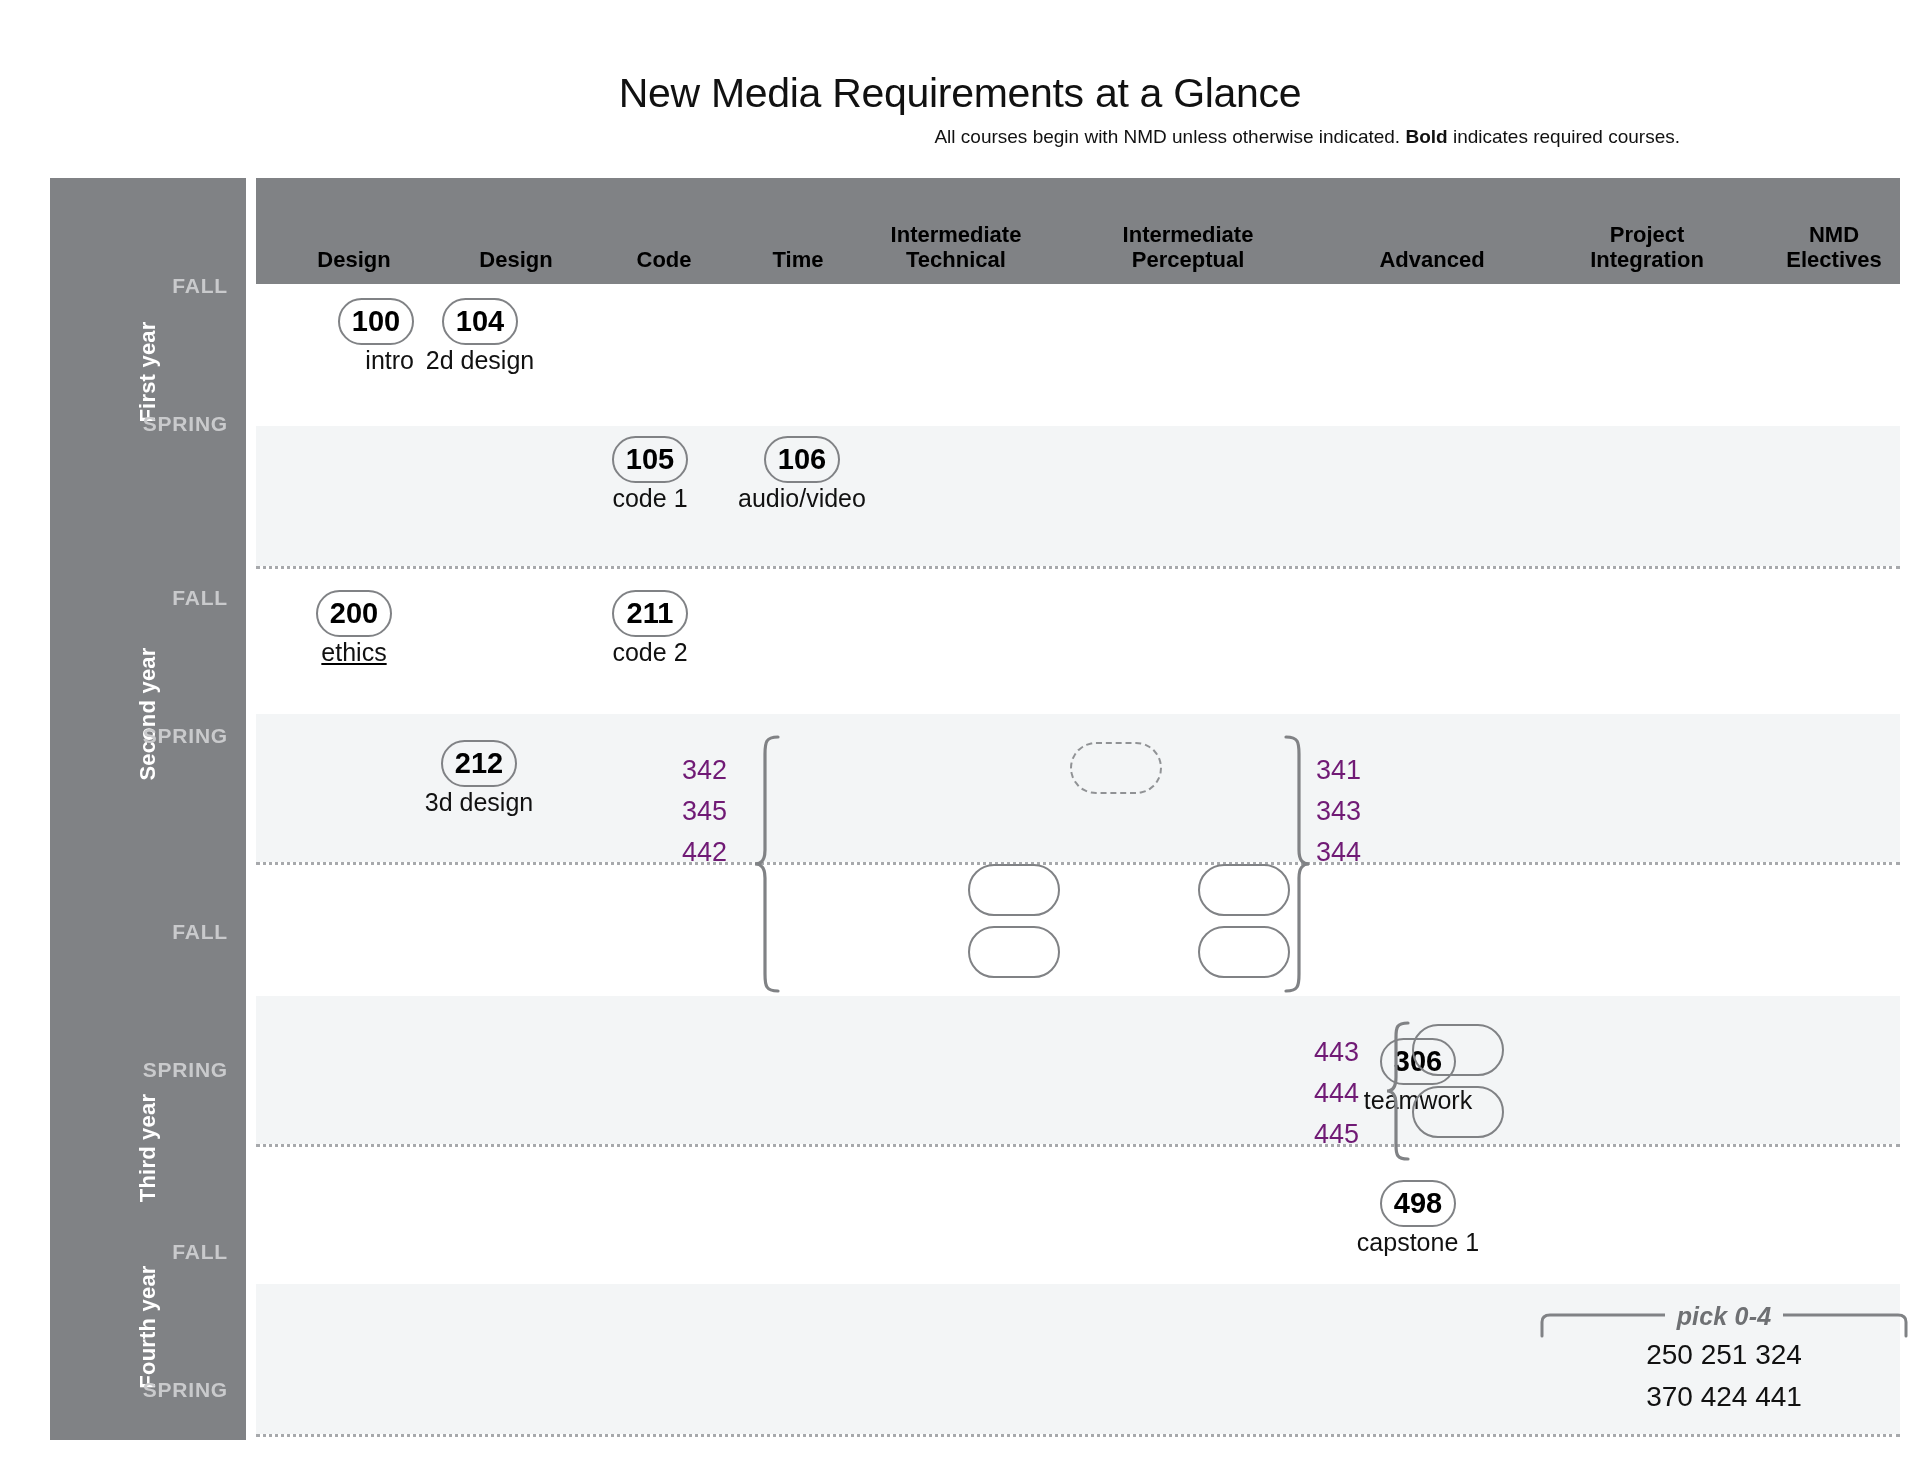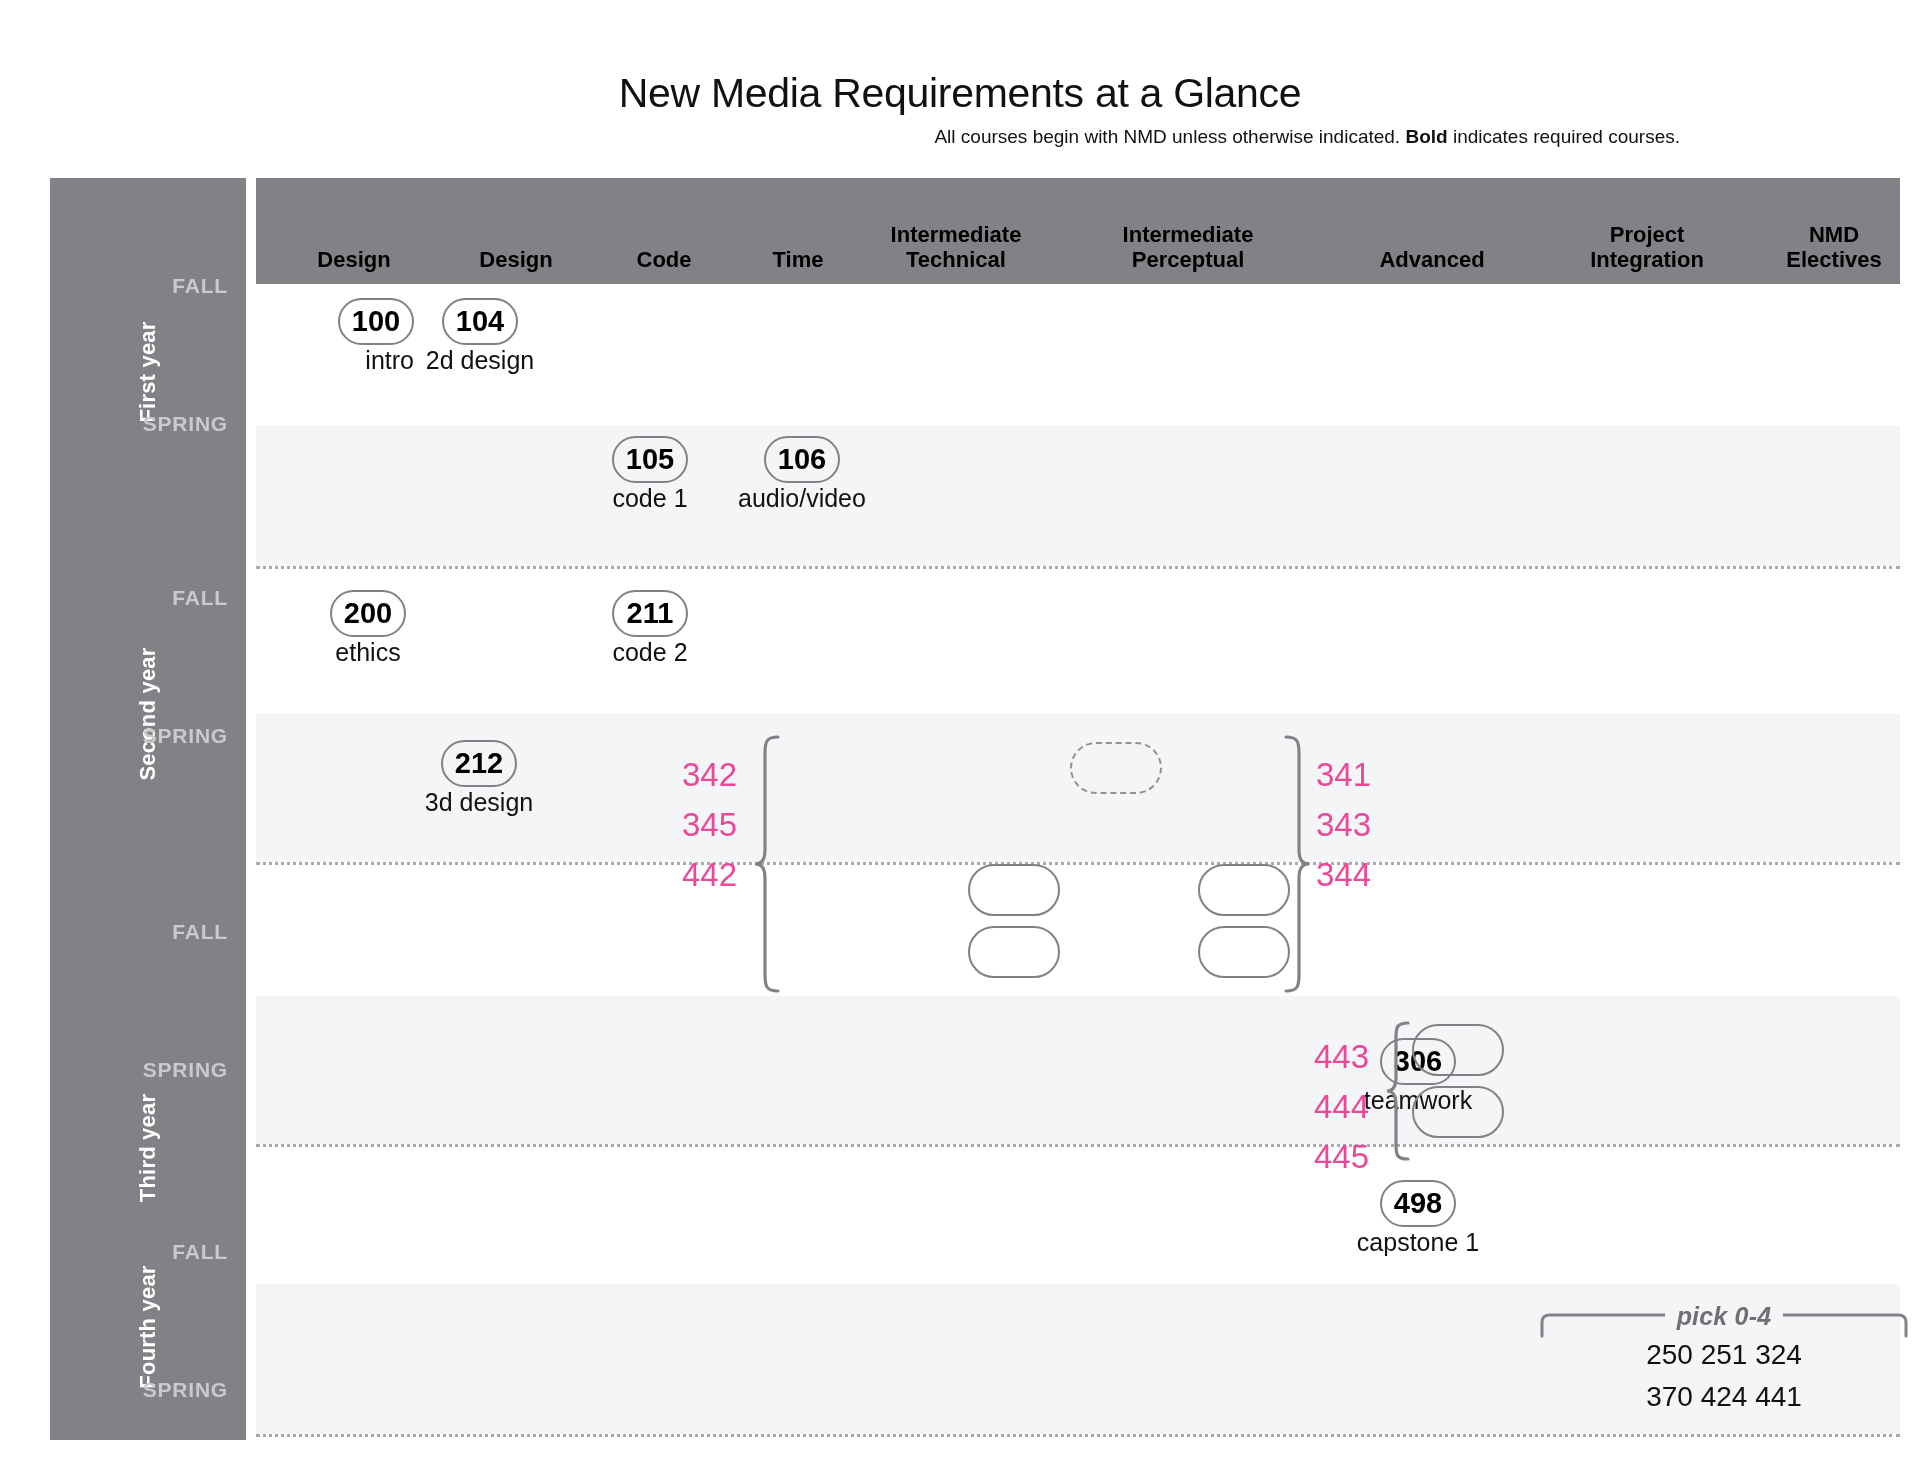--- a/index.html
+++ b/index.html
@@ -95,21 +95,21 @@
     width:92px;height:52px;
     border:2.5px solid #808285;
     border-radius:999px;
     box-sizing:border-box;
   }
   .slot.dashed{border-style:dashed;border-color:#909295;}
 
   
   .numstack{
     position:absolute;
-    font-size:33px;font-weight:400;color:#ec4899;
+    font-size:27px;font-weight:400;color:#701a75;
     line-height:1.52;
     white-space:nowrap;
   }
   .numstack.right{text-align:left;}
   .numstack.left{text-align:left;}
 
   .brace{position:absolute;}
   .brace svg{display:block;}
 
   
@@ -217,21 +217,21 @@
 
   <div class="course" style="left:540px;top:258px;width:120px;">
     <span class="pill named">105</span>
     <span class="caption">code 1</span>
   </div>
   <div class="course" style="left:664px;top:258px;width:176px;">
     <span class="pill named">106</span>
     <span class="caption">audio/video</span>
   </div>
 
-  <div class="course" style="left:256px;top:412px;width:124px;">
+  <div class="course" style="left:242px;top:412px;width:124px;text-decoration:underline;">
     <span class="pill named">200</span>
     <span class="caption">ethics</span>
   </div>
   <div class="course" style="left:540px;top:412px;width:120px;">
     <span class="pill named">211</span>
     <span class="caption">code 2</span>
   </div>
 
   <div class="course" style="left:358px;top:562px;width:142px;">
     <span class="pill named">212</span>

